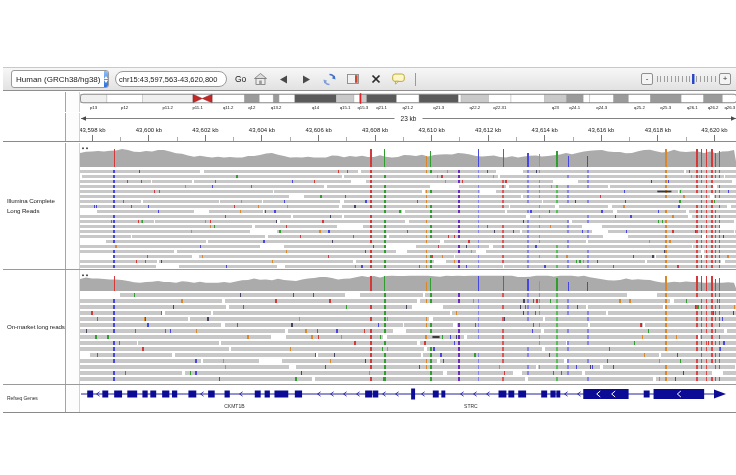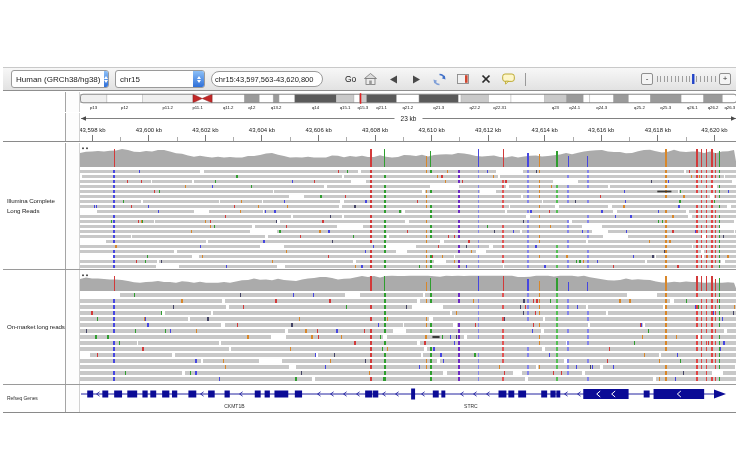--- a/index.html
+++ b/index.html
@@ -13,21 +13,21 @@
   .combo{display:flex;align-items:stretch;height:16px;background:#fff;border:1px solid #9a9a9a;
          border-radius:3px;overflow:hidden;}
   .combo-text{font-size:8px;color:#222;padding:2px 4px;white-space:nowrap;align-self:center;}
   .combo-btn{width:11px;background:linear-gradient(#8cc0f8,#2e6fd8);display:flex;flex-direction:column;
              align-items:center;justify-content:center;gap:1px;}
   .combo-btn i{display:block;width:0;height:0;border-left:2.5px solid transparent;border-right:2.5px solid transparent;}
   .combo-btn .up{border-bottom:3px solid #fff;}
   .combo-btn .dn{border-top:3px solid #fff;}
   .locus{width:104px;height:14px;border:1px solid #9a9a9a;border-radius:8px;font-size:7.5px;
          font-family:"Liberation Sans",sans-serif;color:#222;padding:0 3px;}
-  .go{font-size:8.5px;color:#222;margin-left:16px;cursor:default;}
+  .go{font-size:8.5px;color:#222;margin-left:2px;cursor:default;}
   .tbtn{display:inline-flex;align-items:center;justify-content:center;width:17px;height:17px;}
   .sep{width:1px;height:13px;background:#9a9a9a;margin:0 2px;}
   .zoomctl{margin-left:auto;display:flex;align-items:center;gap:2px;}
   .zbox{width:10px;height:10px;border:1px solid #8f8f8f;background:#f4f4f4;border-radius:2px;
         font-size:8px;line-height:9px;text-align:center;color:#333;}
   
   .content{position:absolute;left:0;top:24px;width:736px;height:322px;background:#fff;}
   .row,.trackrow{position:absolute;left:0;right:0;display:flex;}
   .tlabel{width:62px;border-right:1px solid #a5a5a5;background:#fff;display:flex;align-items:center;
           box-sizing:content-box;}
@@ -50,27 +50,20 @@
   #reads1{top:22px;} #cov1{height:18px;}
 </style>
 </head>
 <body>
 
 <div class="app">
 
   <div class="toolbar">
     <div class="combo" style="width:96px">
       <span class="combo-text" style="flex:1">Human (GRCh38/hg38)</span>
-      <span class="combo-btn">
-          <i class="up"></i>
-          <i class="dn"></i>
-        </span>
-    </div>
-    <div class="combo" style="width:88px">
-      <span class="combo-text" style="flex:1">chr15</span>
       <span class="combo-btn">
           <i class="up"></i>
           <i class="dn"></i>
         </span>
     </div>
     <input class="locus" value="chr15:43,597,563-43,620,800" style="">
     <span class="go">Go</span>
     <span class="tbtn">
       <svg width="13" height="12">
         <polygon points="6.5,0.5 12.5,5.5 0.5,5.5" fill="#dcdcdc" stroke="#777" stroke-width="0.8"></polygon>

